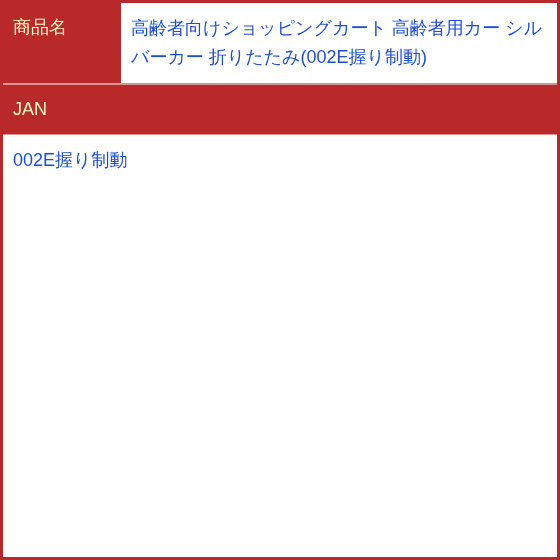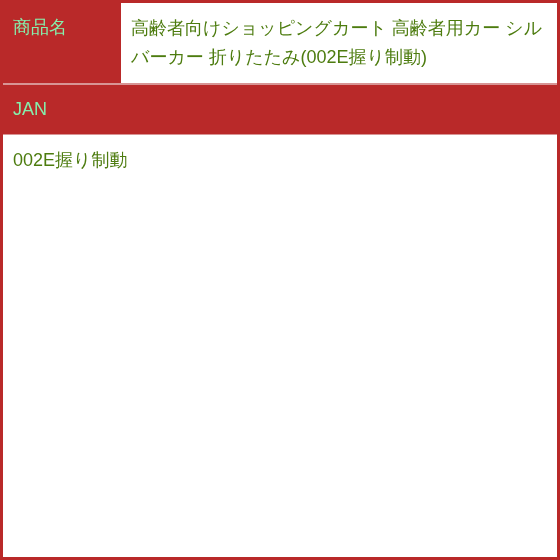--- a/index.html
+++ b/index.html
@@ -26,28 +26,28 @@
       border-bottom: 1px solid #d89494;
     }
     .row:last-child {
       flex: 1;
       border-bottom: none;
     }
     .label-cell {
       width: 118px;
       flex-shrink: 0;
       background: #b92929;
-      color: #86efac;
+      color: #fef9c3;
       padding: 11px 10px;
       line-height: 1.5;
     }
     .value-cell {
       flex: 1;
       background: #ffffff;
-      color: #4d7c0f;
+      color: #1d4ed8;
       padding: 11px 10px;
       line-height: 1.6;
     }
   </style>
 </head>
 <body>
 
 <div class="table">
   <div class="row">
     <div class="label-cell">商品名</div>

